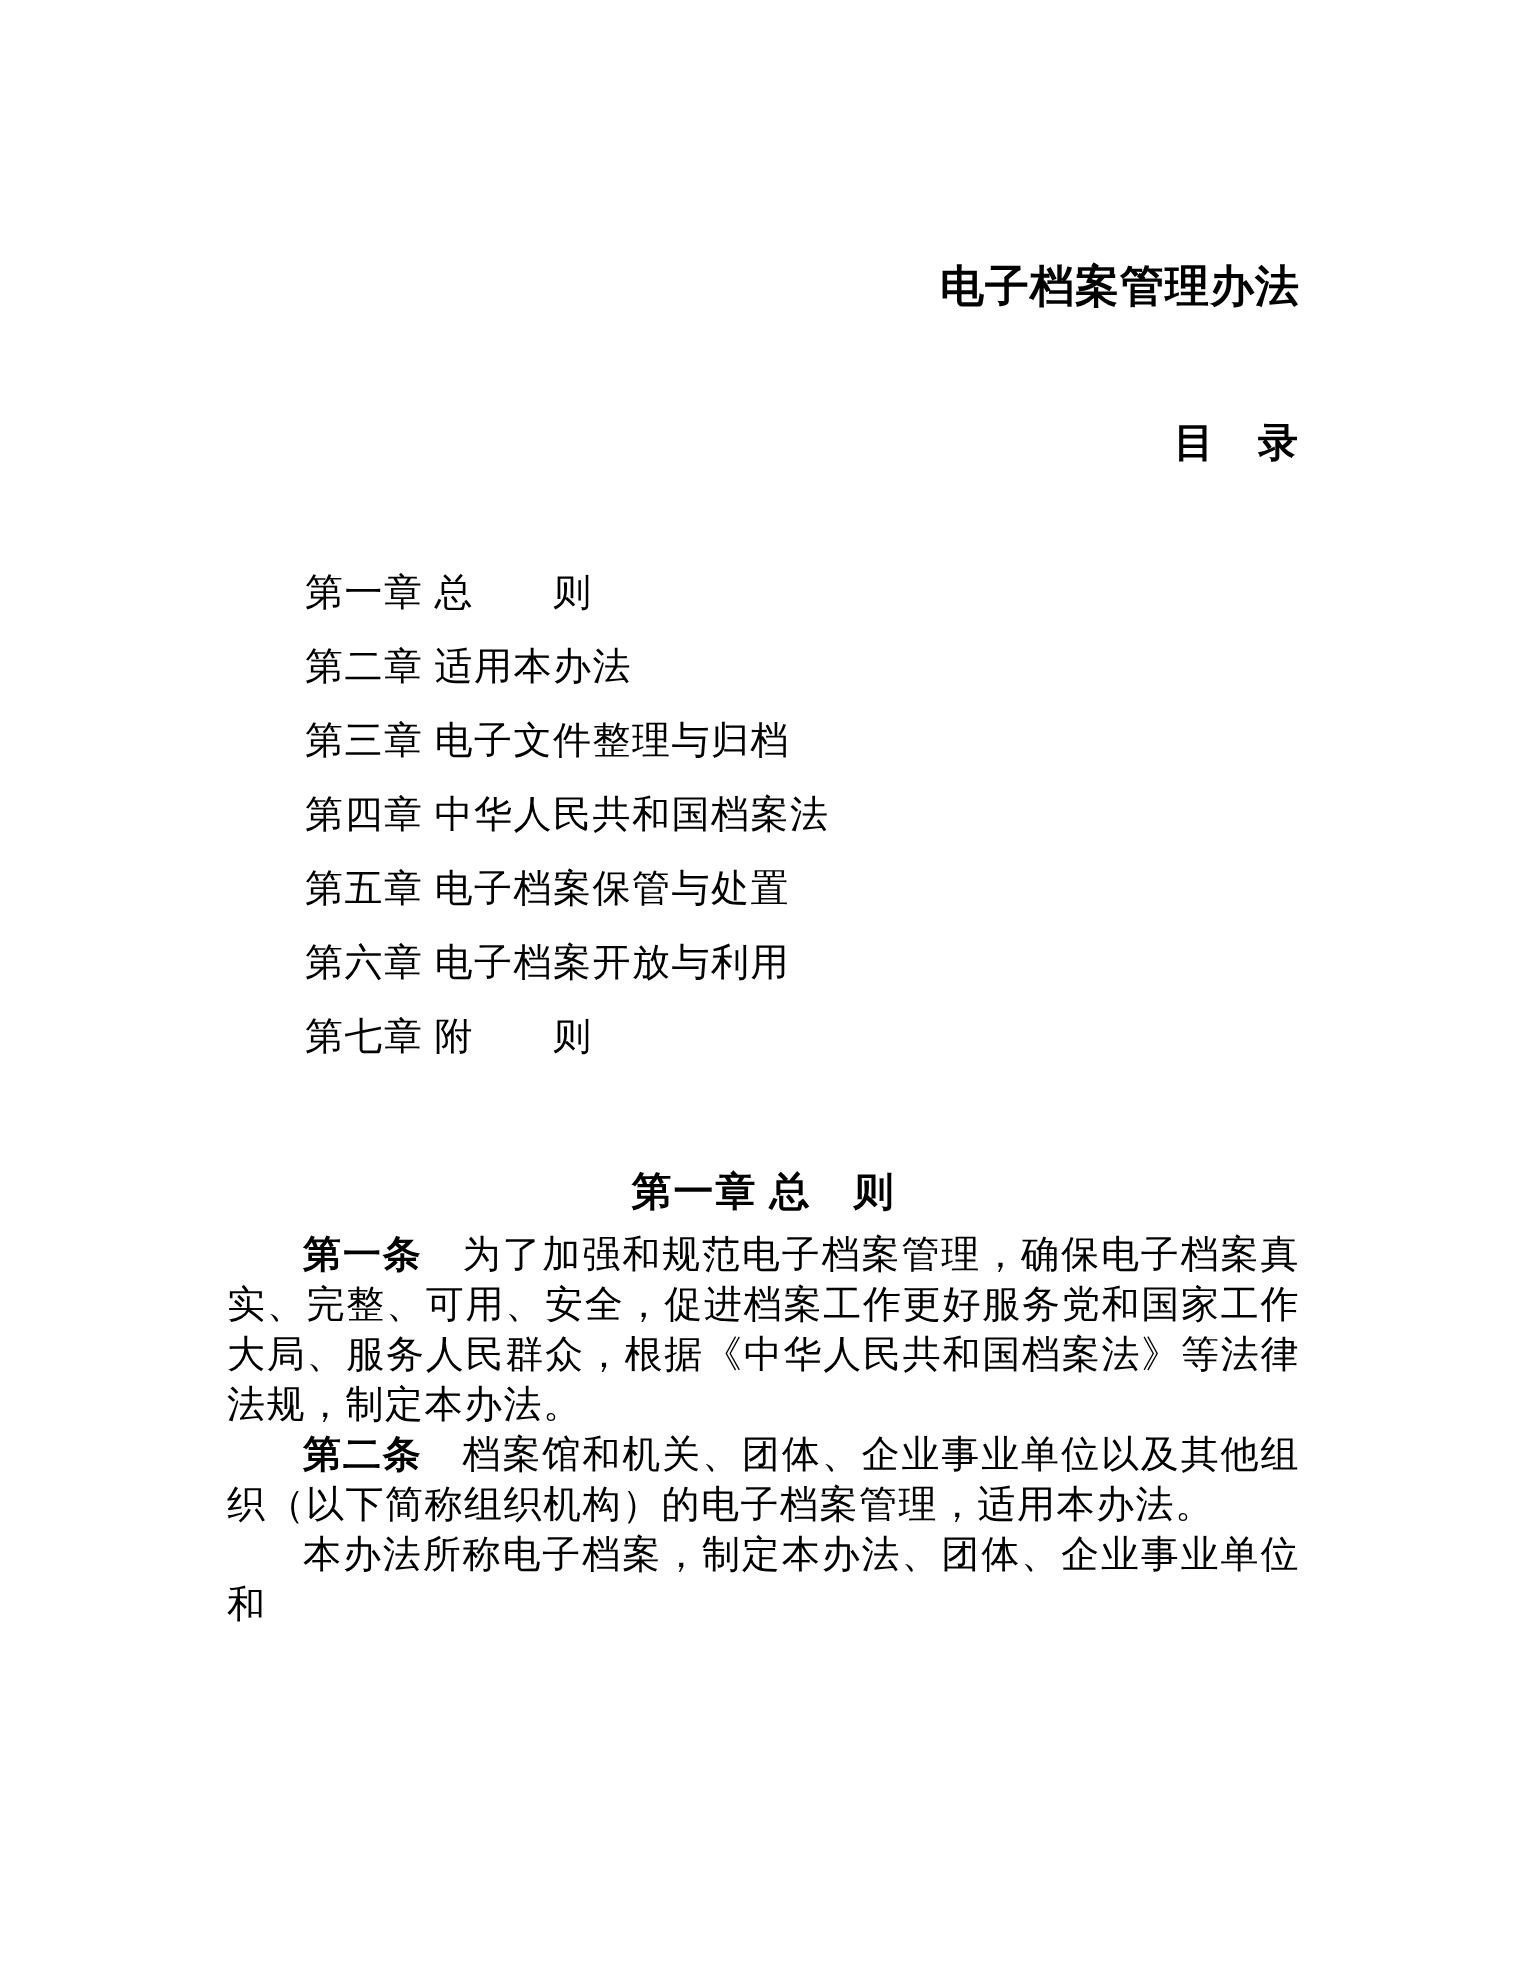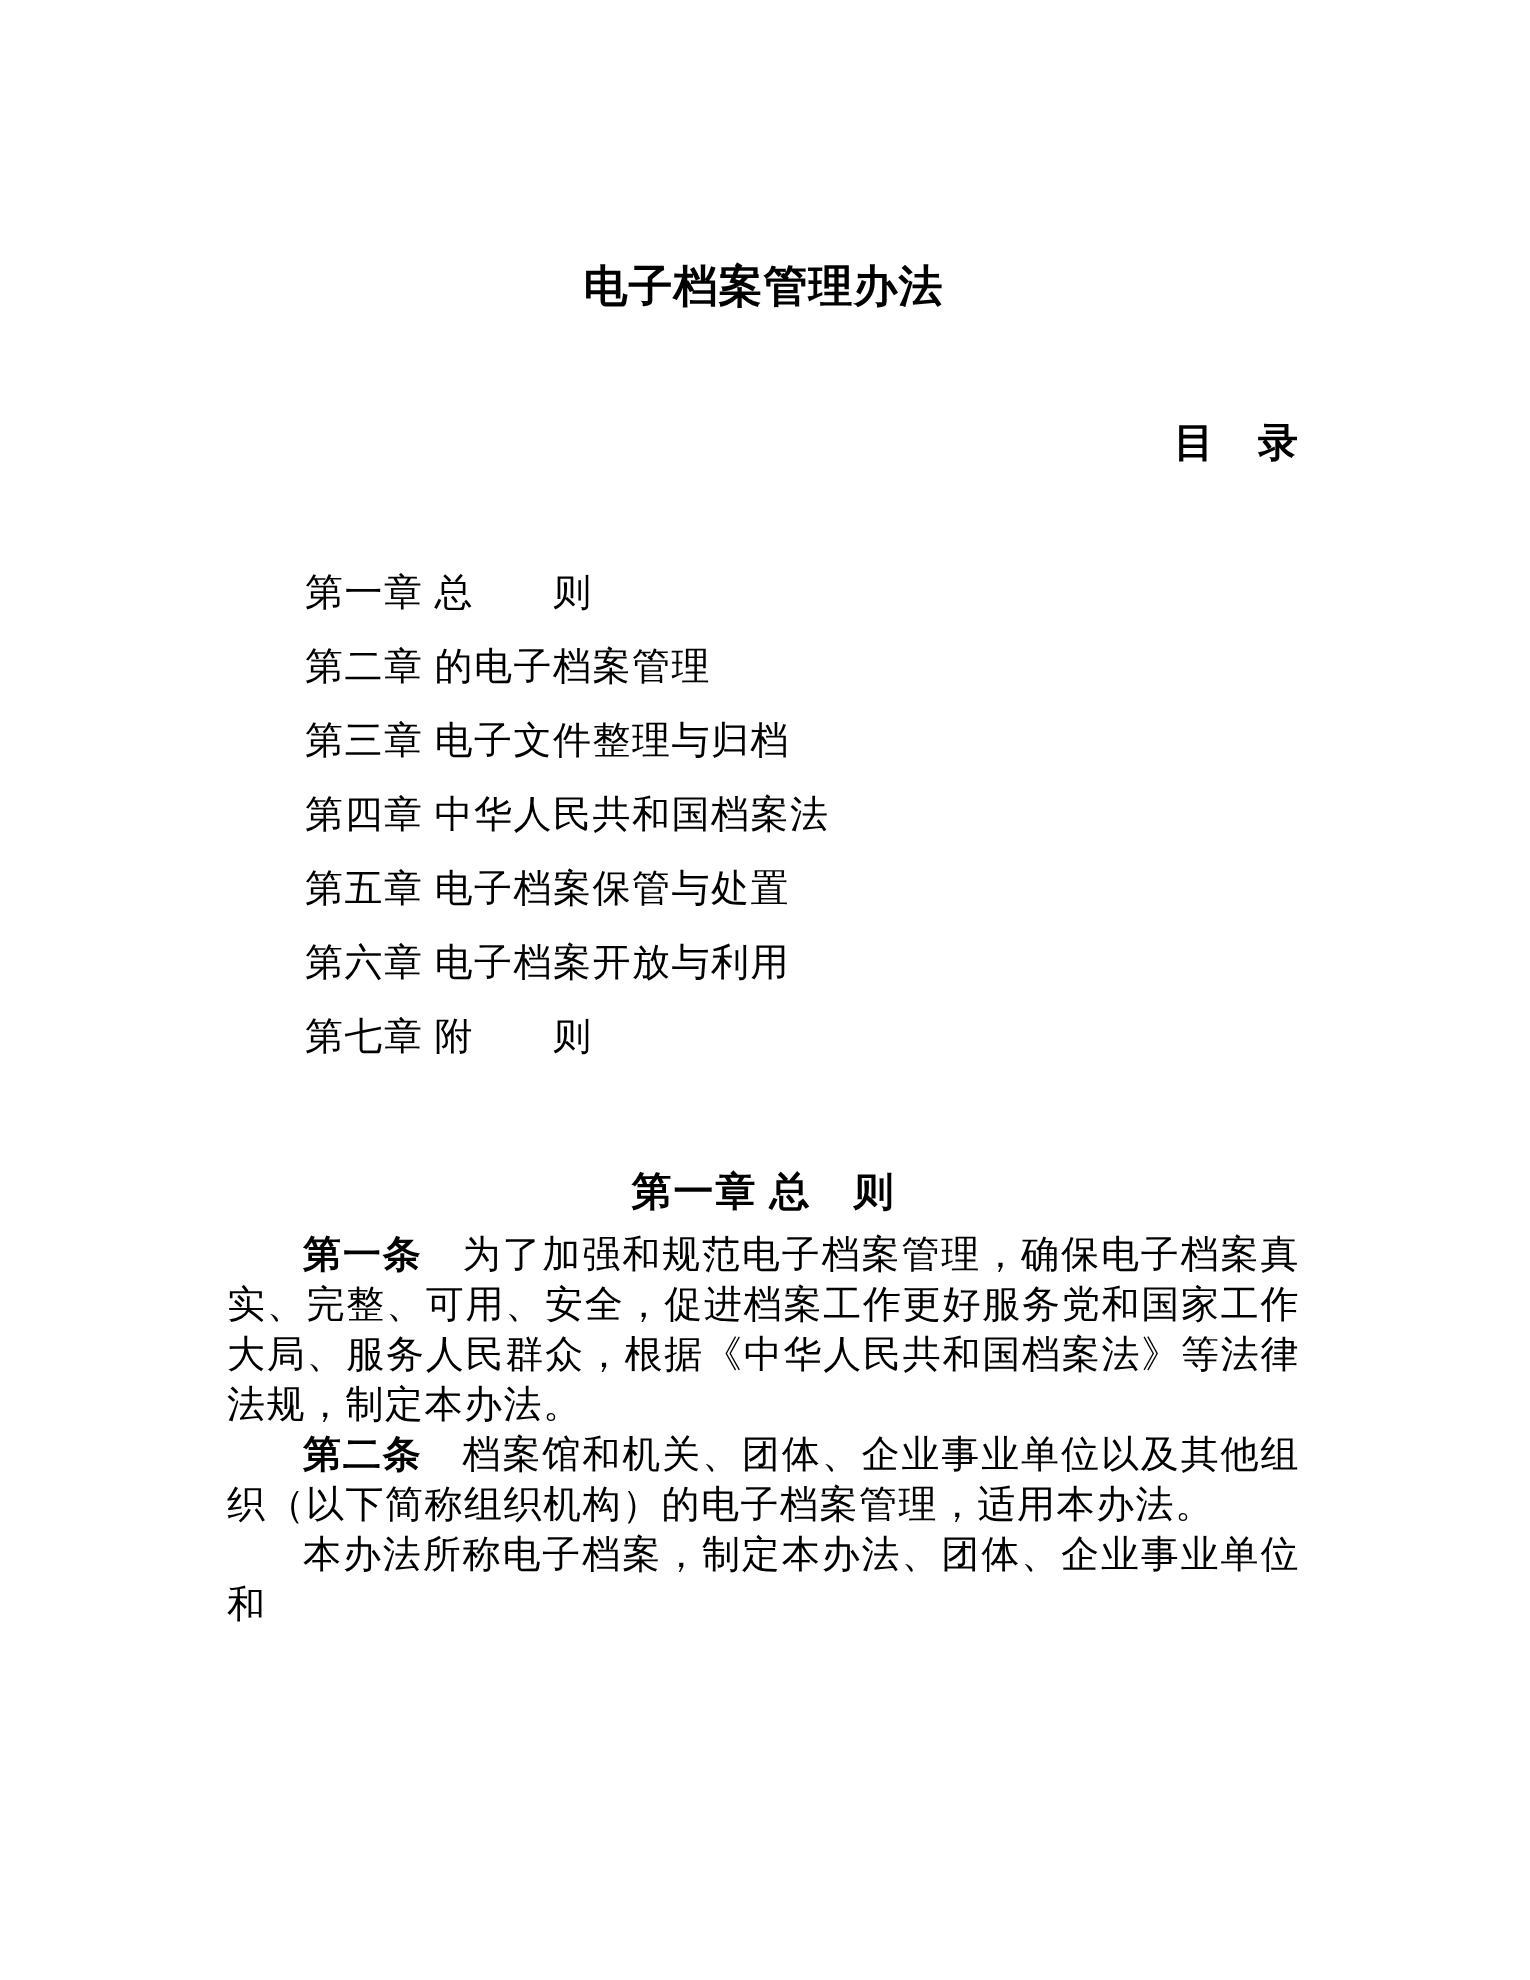--- a/index.html
+++ b/index.html
@@ -19,21 +19,21 @@
   }
   .content {
     margin-left: 227px;
     width: 1073px;
   }
   .doc-title {
     margin-top: 263px;
     font-size: 44px;
     line-height: 1.08;
     font-weight: 700;
-    text-align: center;
+    text-align: right;
     letter-spacing: 1px;
   }
   .toc-heading {
     margin-top: 112px;
     font-size: 40px;
     line-height: 1;
     font-weight: 700;
     text-align: right;
     letter-spacing: 2px;
   }
@@ -79,21 +79,21 @@
 
 <div class="page">
   <div class="content">
 
     <div class="doc-title">电子档案管理办法</div>
 
     <div class="toc-heading">目　录</div>
 
     <ul class="toc-list">
       <li>第一章 总　　则</li>
-      <li>第二章 的电子档案管理</li>
+      <li>第二章 适用本办法</li>
       <li>第三章 电子文件整理与归档</li>
       <li>第四章 中华人民共和国档案法</li>
       <li>第五章 电子档案保管与处置</li>
       <li>第六章 电子档案开放与利用</li>
       <li>第七章 附　　则</li>
     </ul>
 
     <div class="chapter-heading">第一章 总　则</div>
 
     <div class="body-text">

